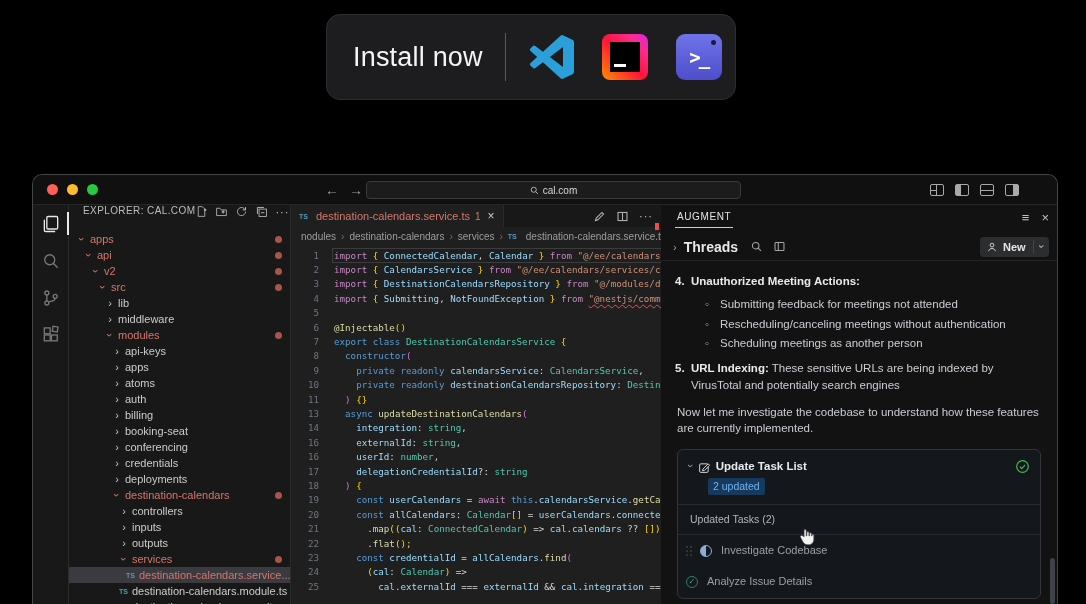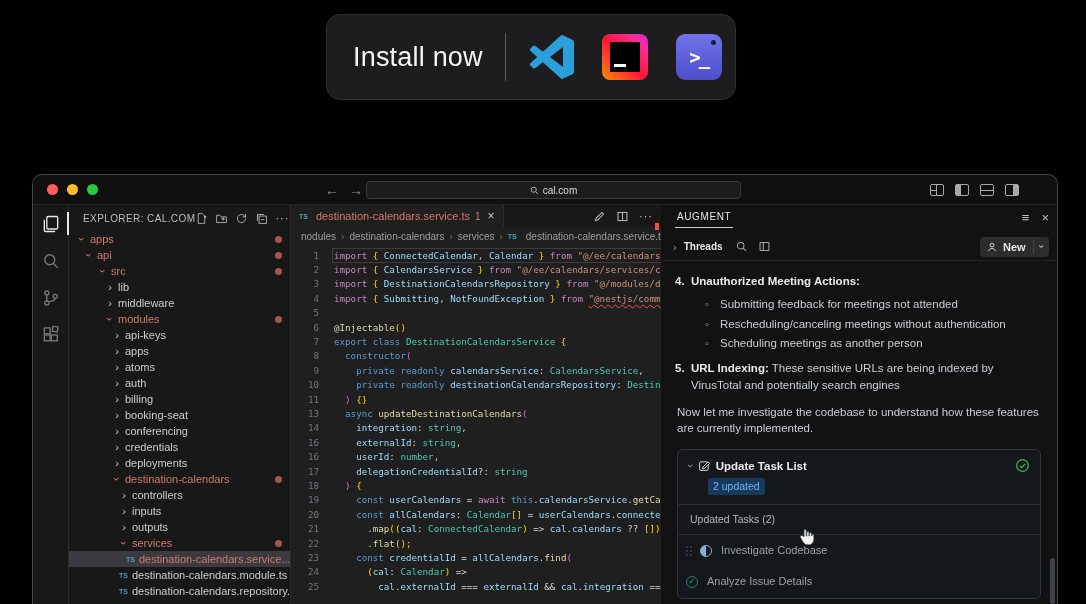--- a/index.html
+++ b/index.html
@@ -51,21 +51,21 @@
 
   
   .activity { position:absolute; left:0; top:0; bottom:0; width:36px; background:#181818; border-right:1px solid #2b2b2b; }
   .act-item { position:relative; height:37px; display:flex; align-items:center; justify-content:center; color:#787878; }
   .act-item.active { color:#e8e8e8; }
   .act-item.active::after { content:""; position:absolute; right:-1px; top:7px; bottom:7px; width:2px; background:#e8e8e8; }
   .act-item svg { width:20px; height:20px; }
 
   
   .sidebar { position:absolute; left:36px; top:0; bottom:0; width:222px; background:#181818; border-right:1px solid #2b2b2b; overflow:hidden; }
-  .sb-header { height:26px; display:flex; align-items:center; padding:0 8px 0 14px; }
+  .sb-header { height:26px; display:flex; align-items:flex-start; padding:0 8px 0 14px; }
   .sb-title { font-size:10px; color:#bdbdbd; letter-spacing:.4px; flex:1; white-space:nowrap; }
   .sb-actions { display:flex; align-items:center; gap:7px; color:#c2c2c2; }
   .sb-actions svg { width:13px; height:13px; }
   .sb-more { font-size:11px; letter-spacing:1px; color:#c2c2c2; line-height:8px; }
 
   .tree { position:absolute; top:26px; left:0; right:0; bottom:0; }
   .tree-row { display:flex; align-items:center; height:16px; font-size:11px; color:#cccccc; cursor:default; white-space:nowrap; }
   .tree-row.selected { background:#3a3a40; }
   .tree-row.modified > .tree-label, .tree-row.modified > .chev { color:#d3776b; }
   .chev { display:inline-block; width:10px; font-size:11px; color:#c2c2c2; margin-right:3px; text-align:center; line-height:10px; }
@@ -97,41 +97,41 @@
   .ruler-err { position:absolute; right:2px; top:18px; width:4px; height:7px; background:#f14c4c; }
 
   
   .augment { position:absolute; left:628px; top:0; bottom:0; width:398px; background:#121212; overflow:hidden; }
   .aug-header { height:24px; display:flex; align-items:center; padding:0 10px 0 14px; }
   .aug-tab { font-size:10px; color:#e3e3e3; letter-spacing:.6px; border-bottom:1px solid #cccccc; padding:4px 2px 5px; }
   .aug-header-actions { margin-left:auto; display:flex; align-items:center; gap:12px; color:#c0c0c0; }
   .aug-menu { font-size:13px; } .aug-close { font-size:13px; }
   .aug-toolbar { height:28px; display:flex; align-items:center; padding:0 10px; border-bottom:1px solid #242424; margin-top:4px; }
   .threads-chev { color:#9a9a9a; font-size:11px; margin:0 7px 0 2px; }
-  .threads-label { font-size:10px; font-weight:bold; color:#e8e8e8; margin-right:12px; }
+  .threads-label { font-size:14px; font-weight:bold; color:#e8e8e8; margin-right:12px; }
   .aug-toolbar svg { width:13px; height:13px; color:#a6a6a6; }
   .tb-ico { margin-right:10px; display:flex; }
   .new-btn { margin-left:auto; height:20px; background:#2b2d2e; border-radius:4px; display:flex; align-items:center; padding:0 6px; color:#e6e6e6;justify-content:space-between; }
   .new-btn svg { width:12px; height:12px; color:#d0d0d0; }
   .new-label { font-size:11px; font-weight:bold; margin:0 7px 0 5px; }
   .new-divider { width:1px; height:14px; background:#454545; margin-right:6px; }
   .new-chev { font-size:10px; color:#c9c9c9; transform:rotate(90deg); display:inline-block; }
 
   .aug-content { position:absolute; top:60px; left:0; right:0; bottom:0; padding:8px 16px 0 14px; color:#c9ced3; font-size:11.5px; line-height:1.42; }
   .aug-title { font-weight:bold; color:#eaeaea; margin-bottom:11px; }
   .num-item { position:relative; padding-left:16px; margin-bottom:8px; }
   .num { position:absolute; left:0; font-weight:bold; color:#eaeaea; }
   .num-title { font-weight:bold; color:#eaeaea; }
   .bullets { list-style:none; margin:7px 0 9px 14px; }
   .bullets li { position:relative; padding-left:15px; margin-bottom:3px; }
   .bullets li::before { content:"◦"; position:absolute; left:0; color:#9aa0a6; }
   .para { margin:11px 0 0 2px; }
 
   .task-card { margin:12px 2px 0 2px; border:1px solid #30363c; border-radius:6px; background:#14181d; overflow:hidden; }
-  .tc-header { display:flex; align-items:center; padding:8px 10px 2px 10px; }
+  .tc-header { display:flex; align-items:flex-end; padding:8px 10px 2px 10px; }
   .tc-chev { color:#9a9a9a; font-size:11px; transform:rotate(90deg); display:inline-block; margin-right:6px; }
   .tc-title { font-weight:bold; color:#eaeaea; margin-left:5px; }
   .tc-check { margin-left:auto; display:flex; }
   .tc-check svg { width:15px; height:15px; }
   .tc-badge-row { padding:2px 10px 9px 30px; }
   .tc-badge { display:inline-block; background:#17395c; color:#6fb3f2; font-size:10.5px; padding:1px 5px; border-radius:2px; }
   .tc-section { border-top:1px solid #262b31; padding:7px 12px; font-size:10.5px; color:#b0b6bc; border-bottom:1px solid #262b31; }
   .task-row { display:flex; align-items:center; padding:8px 12px 8px 8px; }
   .drag-dots { width:8px; margin-right:6px; display:grid; grid-template-columns:2px 2px; gap:2px; opacity:.55; }
   .drag-dots i { width:2px; height:2px; background:#5a6068; border-radius:50%; }
@@ -252,20 +252,25 @@
         </div>
         <div class="tree">
             <div class="tree-row modified" style="padding-left: 8px;">
               <span class="chev exp">›</span>
               <span class="tree-label">apps</span>
               <span class="git-dot"></span>
             </div>
             <div class="tree-row modified" style="padding-left: 15px;">
               <span class="chev exp">›</span>
               <span class="tree-label">api</span>
+              <span class="git-dot"></span>
+            </div>
+            <div class="tree-row modified" style="padding-left: 22px;">
+              <span class="chev exp">›</span>
+              <span class="tree-label">v2</span>
               <span class="git-dot"></span>
             </div>
             <div class="tree-row modified" style="padding-left: 29px;">
               <span class="chev exp">›</span>
               <span class="tree-label">src</span>
               <span class="git-dot"></span>
             </div>
             <div class="tree-row" style="padding-left: 36px;">
               <span class="chev">›</span>
               <span class="tree-label">lib</span>

